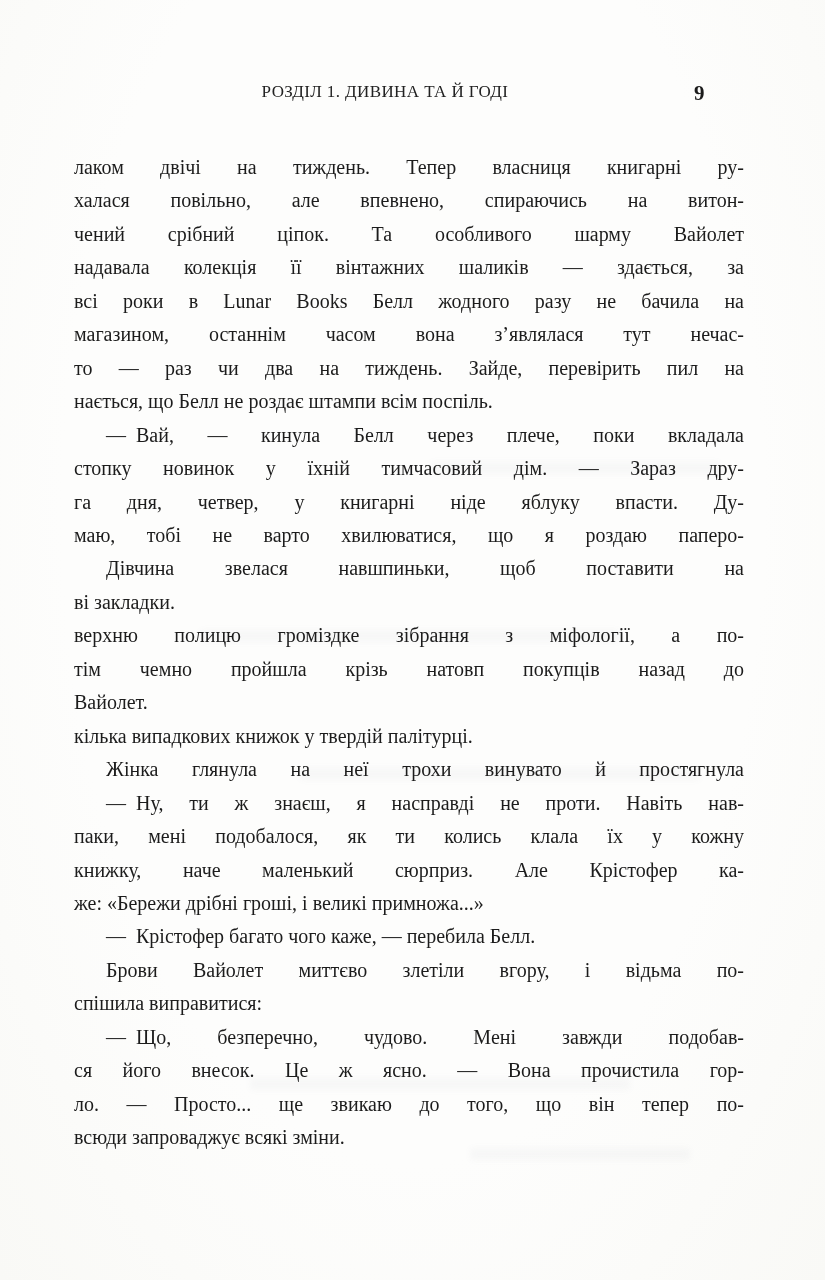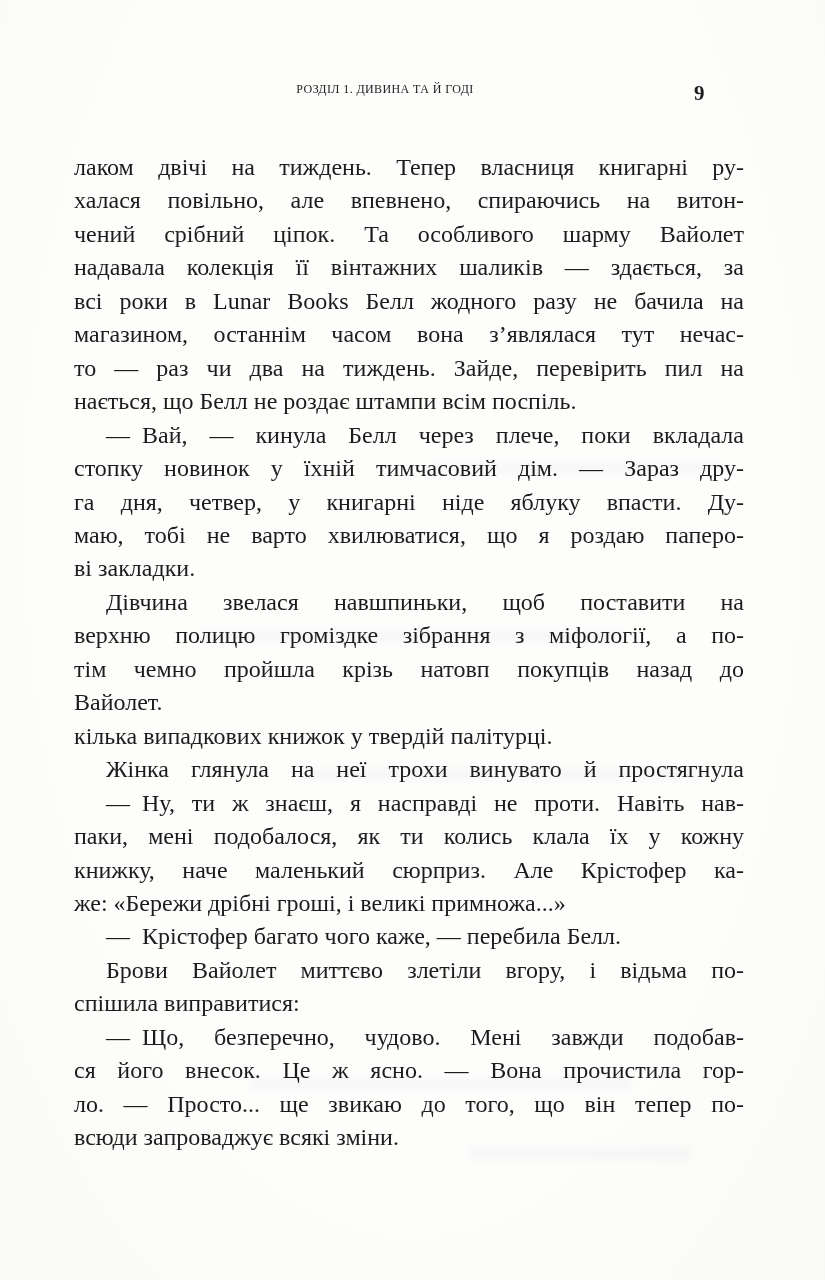--- a/index.html
+++ b/index.html
@@ -12,36 +12,36 @@
     position: relative;
     width: 825px; height: 1280px;
     background: radial-gradient(ellipse at 50% 40%, #fdfdfc 60%, #f9f9f6 100%);
     overflow: hidden;
     color: #1b1b1b;
   }
   .header-title {
     position: absolute;
     top: 82px; left: 75px; width: 620px;
     text-align: center;
-    font-size: 12px;
+    font-size: 17px;
     letter-spacing: 0.4px;
     color: #222;
     white-space: nowrap;
   }
   .page-number {
     position: absolute;
     top: 81px; left: 694px;
     font-size: 21px;
     font-weight: bold;
     color: #1b1b1b;
   }
   .body-text {
     position: absolute;
     left: 74px; top: 151px; width: 670px;
-    font-size: 24px;
+    font-size: 20px;
     line-height: 33.45px;
     color: #1c1c1c;
   }
   .line {
     text-align: justify;
     text-align-last: justify;
   }
   .line.last {
     text-align: right;
     text-align-last: left;
@@ -84,22 +84,22 @@
       <div class="line"><span>чений срібний ціпок. Та особливого шарму Вайолет</span></div>
       <div class="line"><span>надавала колекція її вінтажних шаликів — здається, за</span></div>
       <div class="line"><span>всі роки в </span><span class="it">Lunar Books</span><span> Белл жодного разу не бачила на</span></div>
       <div class="line"><span>магазином, останнім часом вона з’являлася тут нечас-</span></div>
       <div class="line"><span>то — раз чи два на тиждень. Зайде, перевірить пил на</span></div>
       <div class="line last"><span>нається, що Белл не роздає штампи всім поспіль.</span></div>
       <div class="line indent"><span>— Вай, — кинула Белл через плече, поки вкладала</span></div>
       <div class="line"><span>стопку новинок у їхній тимчасовий дім. — Зараз дру-</span></div>
       <div class="line"><span>га дня, четвер, у книгарні ніде яблуку впасти. Ду-</span></div>
       <div class="line"><span>маю, тобі не варто хвилюватися, що я роздаю паперо-</span></div>
+      <div class="line indent"><span>Дівчина звелася навшпиньки, щоб поставити на</span></div>
       <div class="line last"><span>ві закладки.</span></div>
-      <div class="line indent"><span>Дівчина звелася навшпиньки, щоб поставити на</span></div>
       <div class="line"><span>верхню полицю громіздке зібрання з міфології, а по-</span></div>
       <div class="line"><span>тім чемно пройшла крізь натовп покупців назад до</span></div>
       <div class="line last"><span>Вайолет.</span></div>
       <div class="line last"><span>кілька випадкових книжок у твердій палітурці.</span></div>
       <div class="line indent"><span>Жінка глянула на неї трохи винувато й простягнула</span></div>
       <div class="line indent"><span>— Ну, ти ж знаєш, я насправді не проти. Навіть нав-</span></div>
       <div class="line"><span>паки, мені подобалося, як ти колись клала їх у кожну</span></div>
       <div class="line"><span>книжку, наче маленький сюрприз. Але Крістофер ка-</span></div>
       <div class="line last"><span>же: «Бережи дрібні гроші, і великі примножа...»</span></div>
       <div class="line last indent"><span>— Крістофер багато чого каже, — перебила Белл.</span></div>

